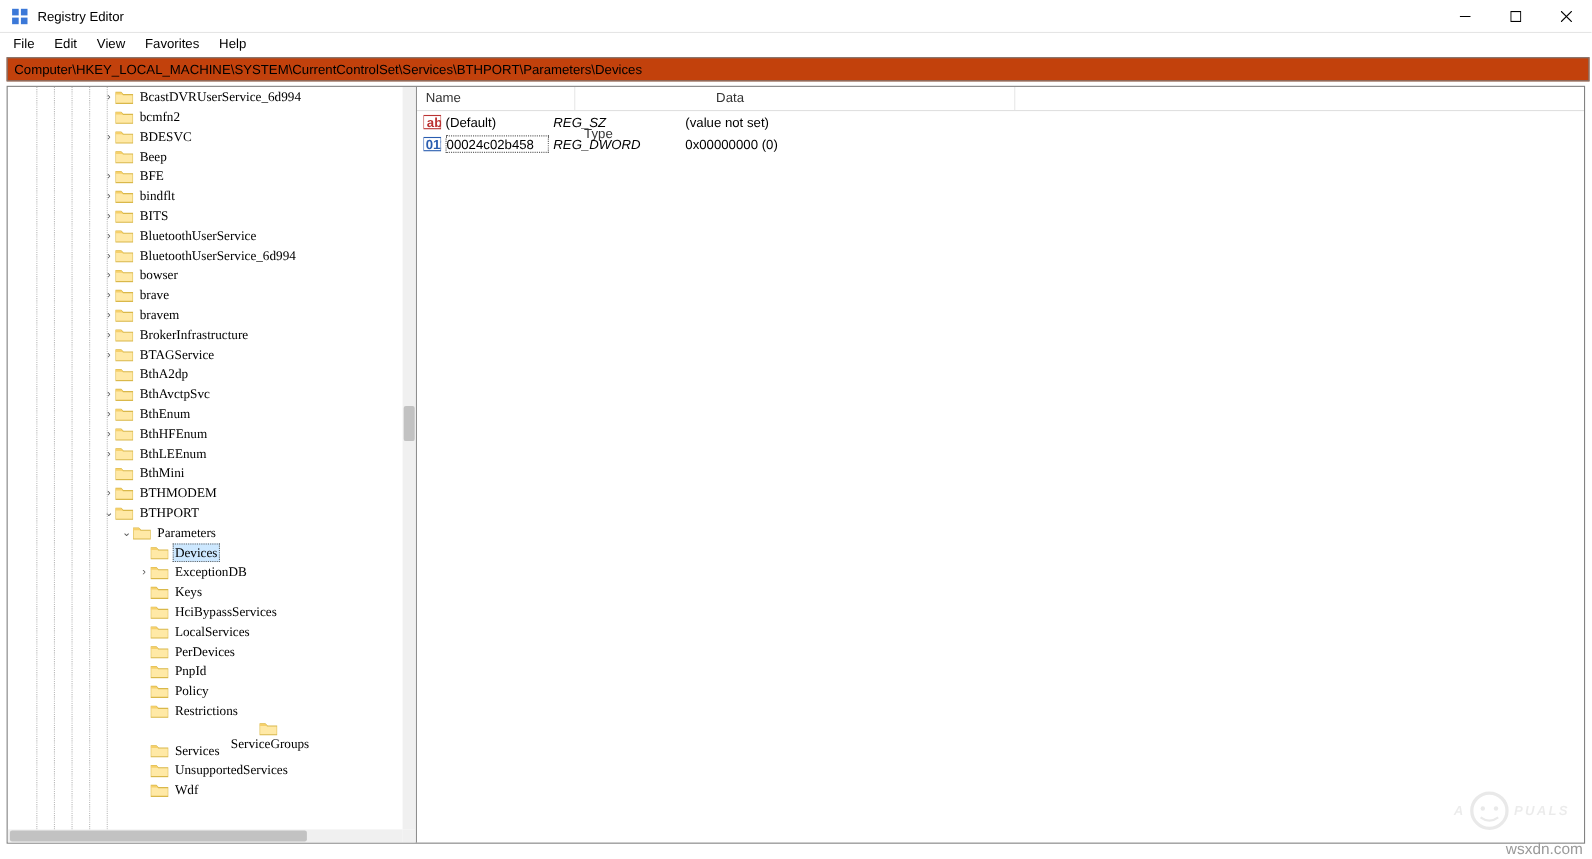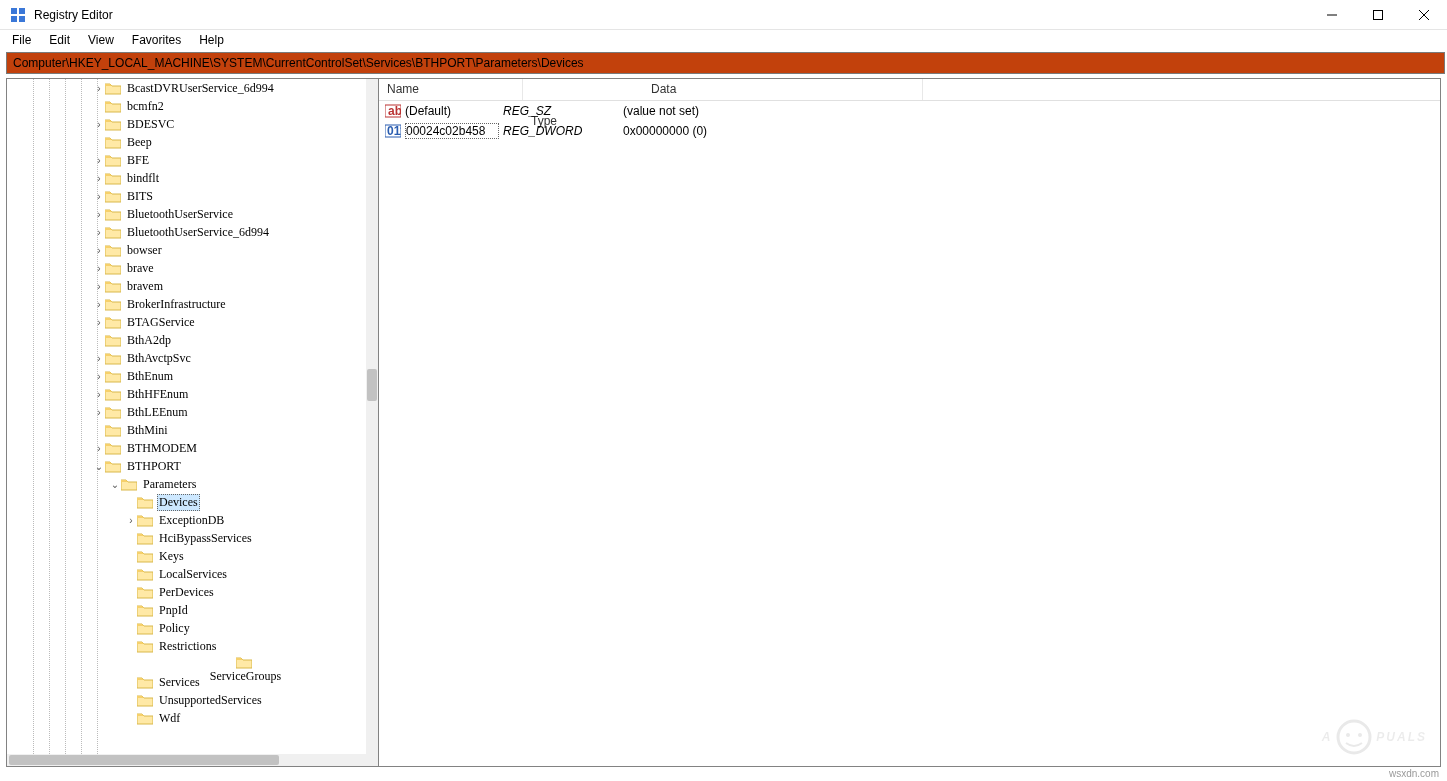--- a/index.html
+++ b/index.html
@@ -50,21 +50,21 @@
 .value-row { height:20px; display:flex; align-items:center; }
 .value-row .vicon { width:16px; height:16px; margin:0 4px 0 6px; display:inline-flex; align-items:center; justify-content:center; }
 .value-row .vname { width:94px; padding-right:4px; }
 .value-row.sel .vname { border:1px dotted #666; }
 .value-row .vtype { width:120px; padding-left:4px;font-style:italic; }
 .value-row .vdata { width:280px; padding-left:4px; }
 
 
 .watermark { position:absolute; right:20px; bottom:24px; font-size:42px; font-weight:700; color:rgba(0,0,0,0.08); letter-spacing:2px; font-style:italic; display:flex; align-items:center; }
 .watermark svg { margin:0 2px; opacity:0.6; }
-.footer-url { position:absolute; right:8px; bottom:2px; font-size:10px; color:#9a9a9a; }
+.footer-url { position:absolute; right:8px; bottom:2px; font-size:14px; color:#9a9a9a; }
 
 
 svg { display:block; }
 </style>
 </head>
 <body>
 
 <div class="titlebar">
   <span class="app-icon">
     <svg width="16" height="16" viewBox="0 0 16 16">
@@ -335,30 +335,30 @@
             </span>
             <span class="label">ExceptionDB</span>
           </div>
           <div class="tree-row" style="padding-left: 118px;">
             <span class="expander"></span>
             <span class="folder-icon">
               <svg width="16" height="14">
                 <use href="#folder"></use>
               </svg>
             </span>
+            <span class="label">Keys</span>
+          </div>
+          <div class="tree-row" style="padding-left: 118px;">
+            <span class="expander"></span>
+            <span class="folder-icon">
+              <svg width="16" height="14">
+                <use href="#folder"></use>
+              </svg>
+            </span>
             <span class="label">HciBypassServices</span>
-          </div>
-          <div class="tree-row" style="padding-left: 118px;">
-            <span class="expander"></span>
-            <span class="folder-icon">
-              <svg width="16" height="14">
-                <use href="#folder"></use>
-              </svg>
-            </span>
-            <span class="label">Keys</span>
           </div>
           <div class="tree-row" style="padding-left: 118px;">
             <span class="expander"></span>
             <span class="folder-icon">
               <svg width="16" height="14">
                 <use href="#folder"></use>
               </svg>
             </span>
             <span class="label">LocalServices</span>
           </div>

